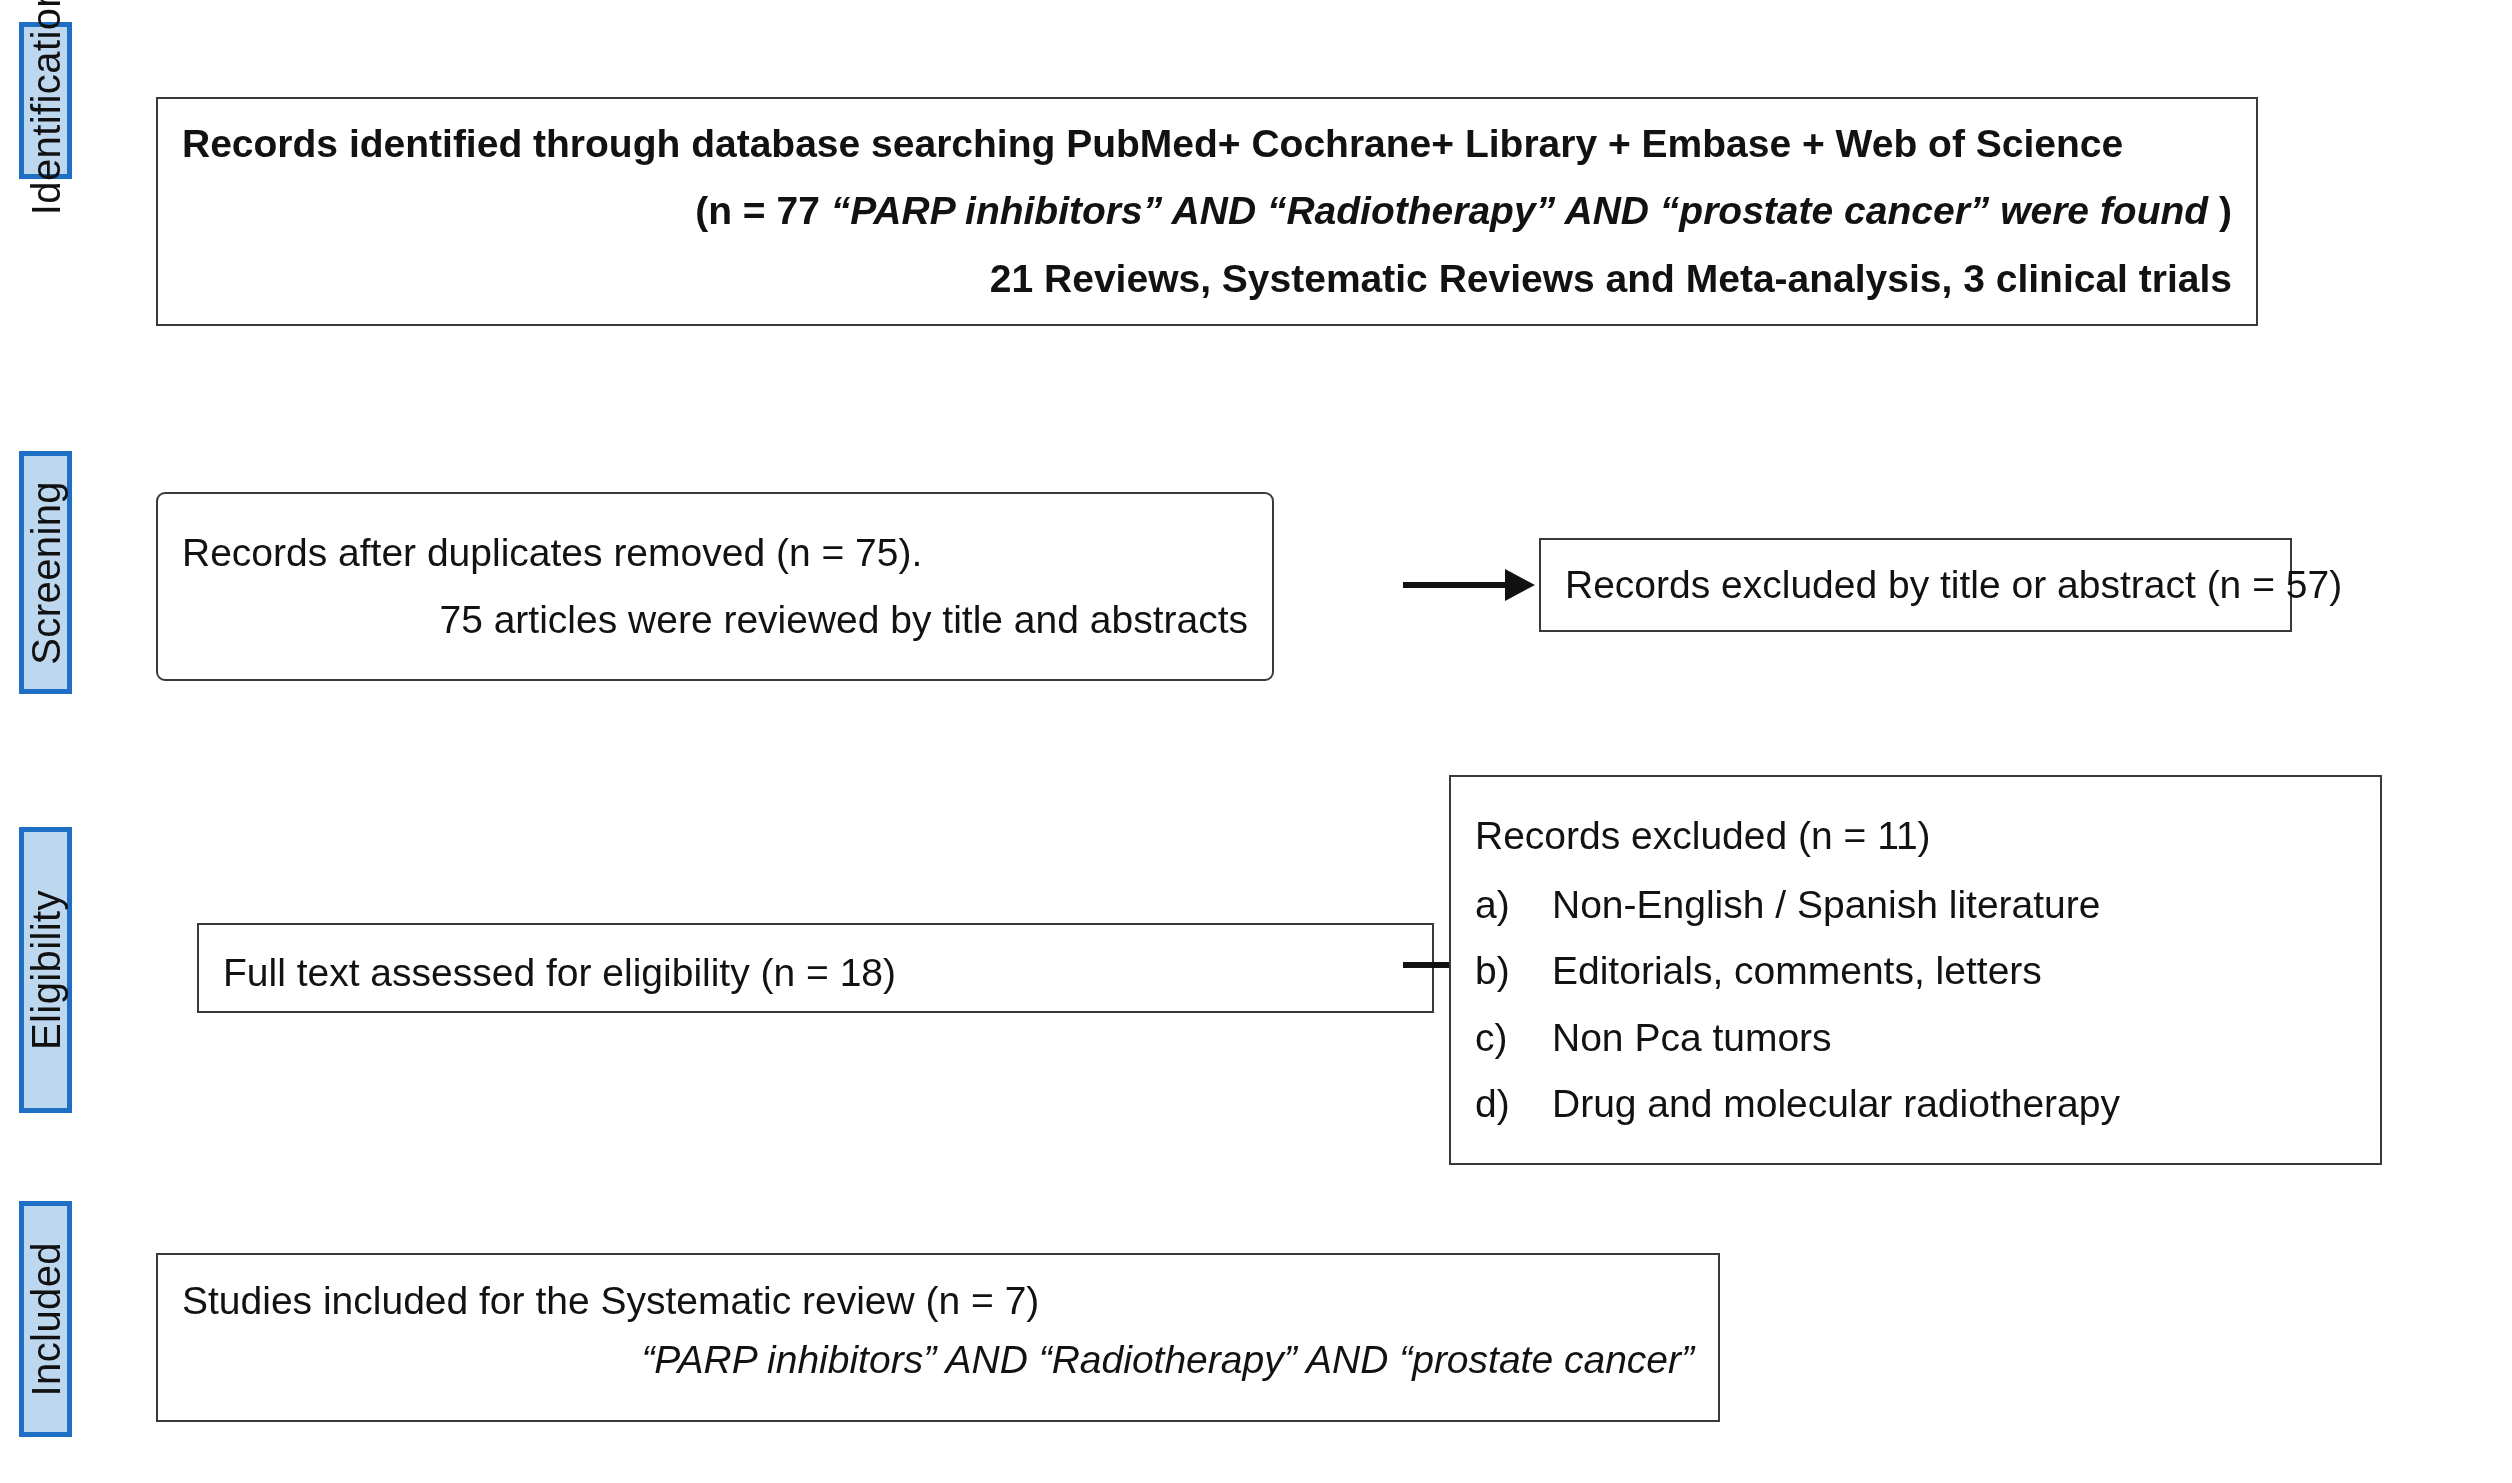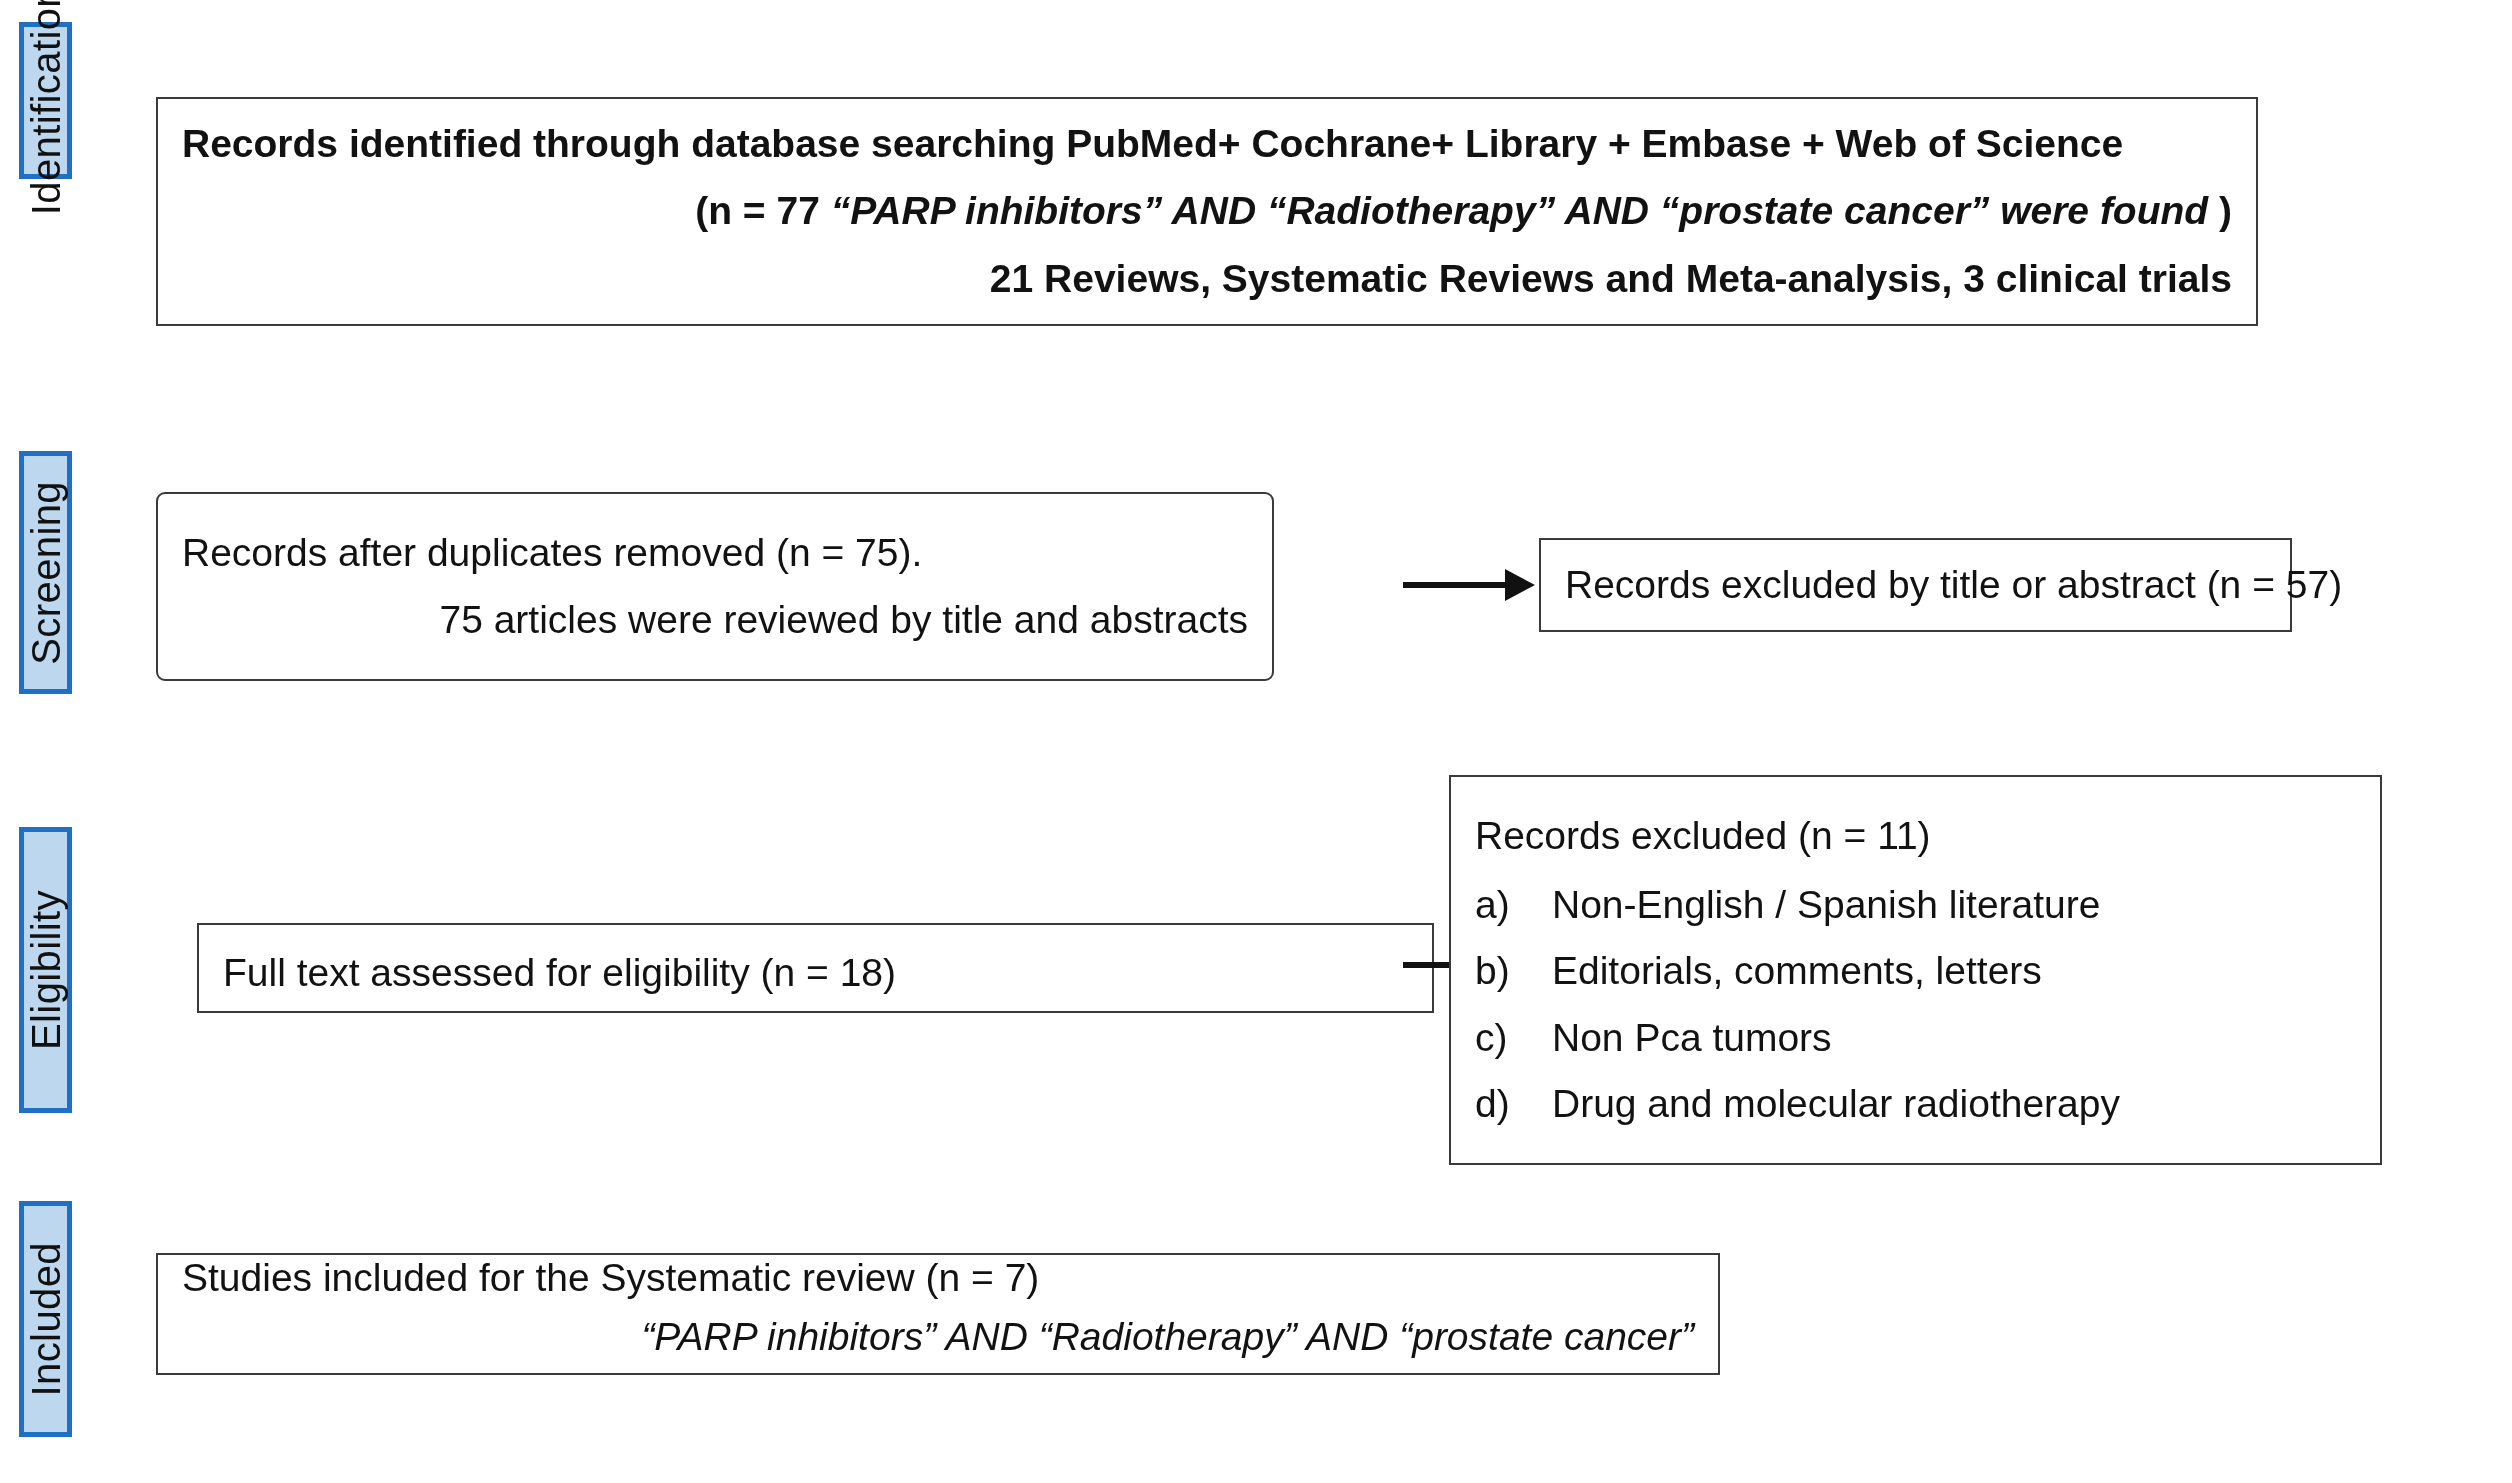--- a/index.html
+++ b/index.html
@@ -179,19 +179,19 @@
     <div class="lrow">
       <span class="marker">c)</span>
       <span>Non Pca tumors</span>
     </div>
     <div class="lrow">
       <span class="marker">d)</span>
       <span>Drug and molecular radiotherapy</span>
     </div>
   </div>
 
-  <div class="flow-box" style="left:156px; top:1253px; width:1564px; height:122px; padding-top:14.3px; padding-bottom:28px;">
+  <div class="flow-box" style="left:156px; top:1253px; width:1564px; height:169px; padding-top:14.3px; padding-bottom:28px;">
     <div class="line tight">Studies included for the Systematic review (n = 7)</div>
     <div class="line tight ital">“PARP inhibitors” AND “Radiotherapy” AND “prostate cancer”</div>
   </div>
 
 </div>
 
 
 </body></html>

